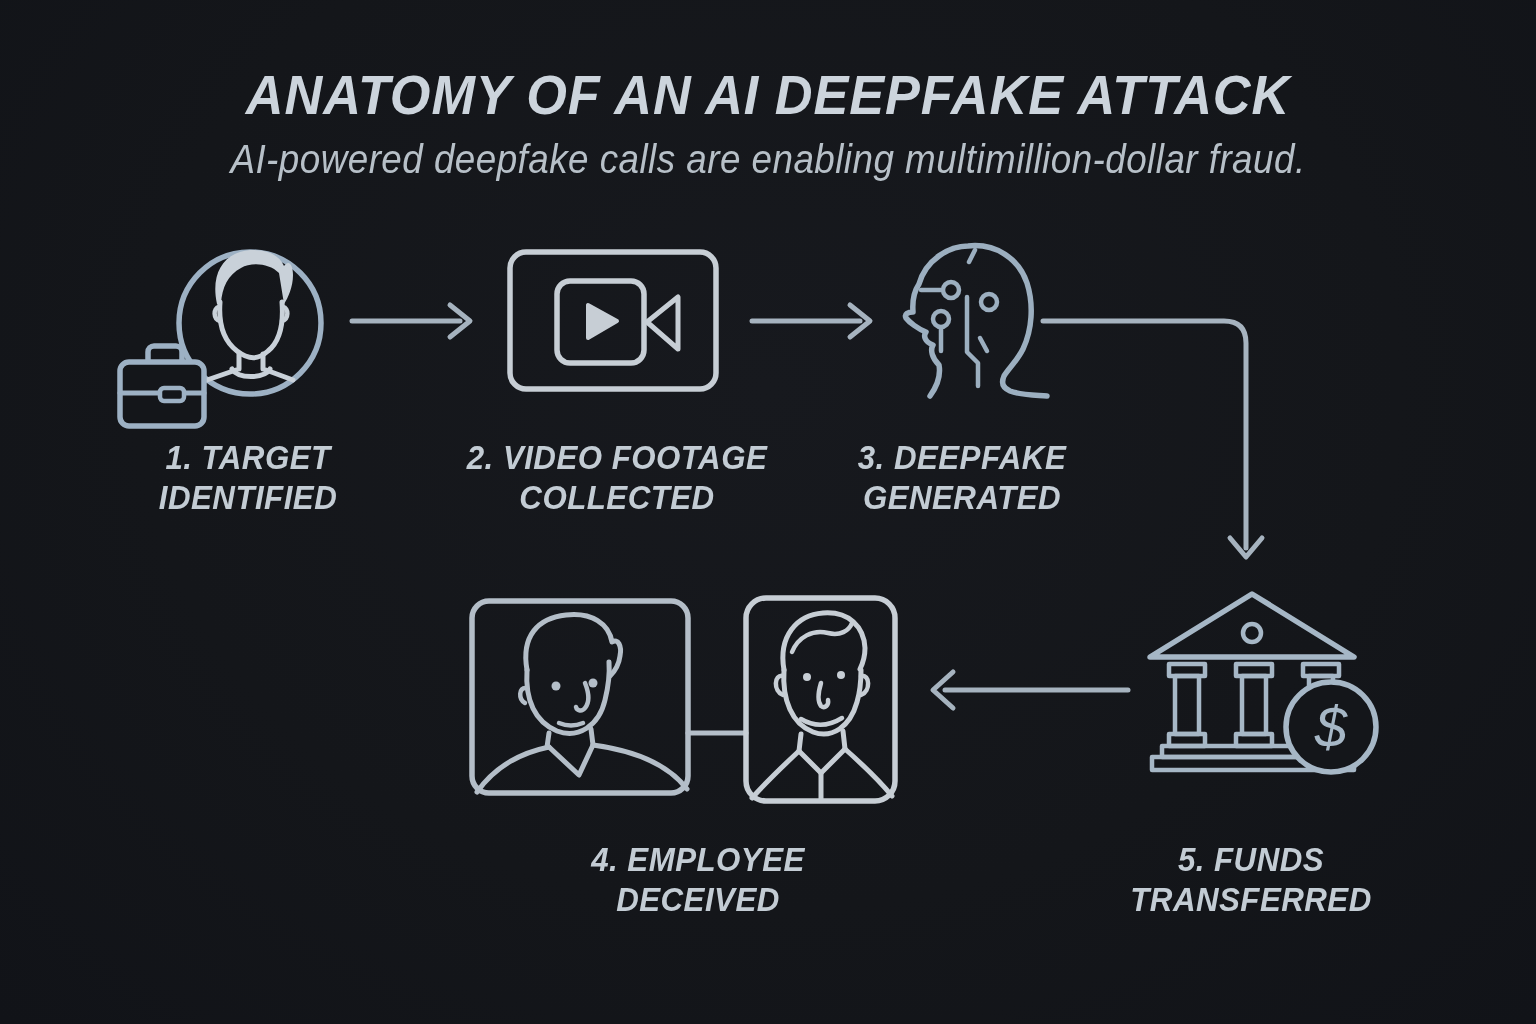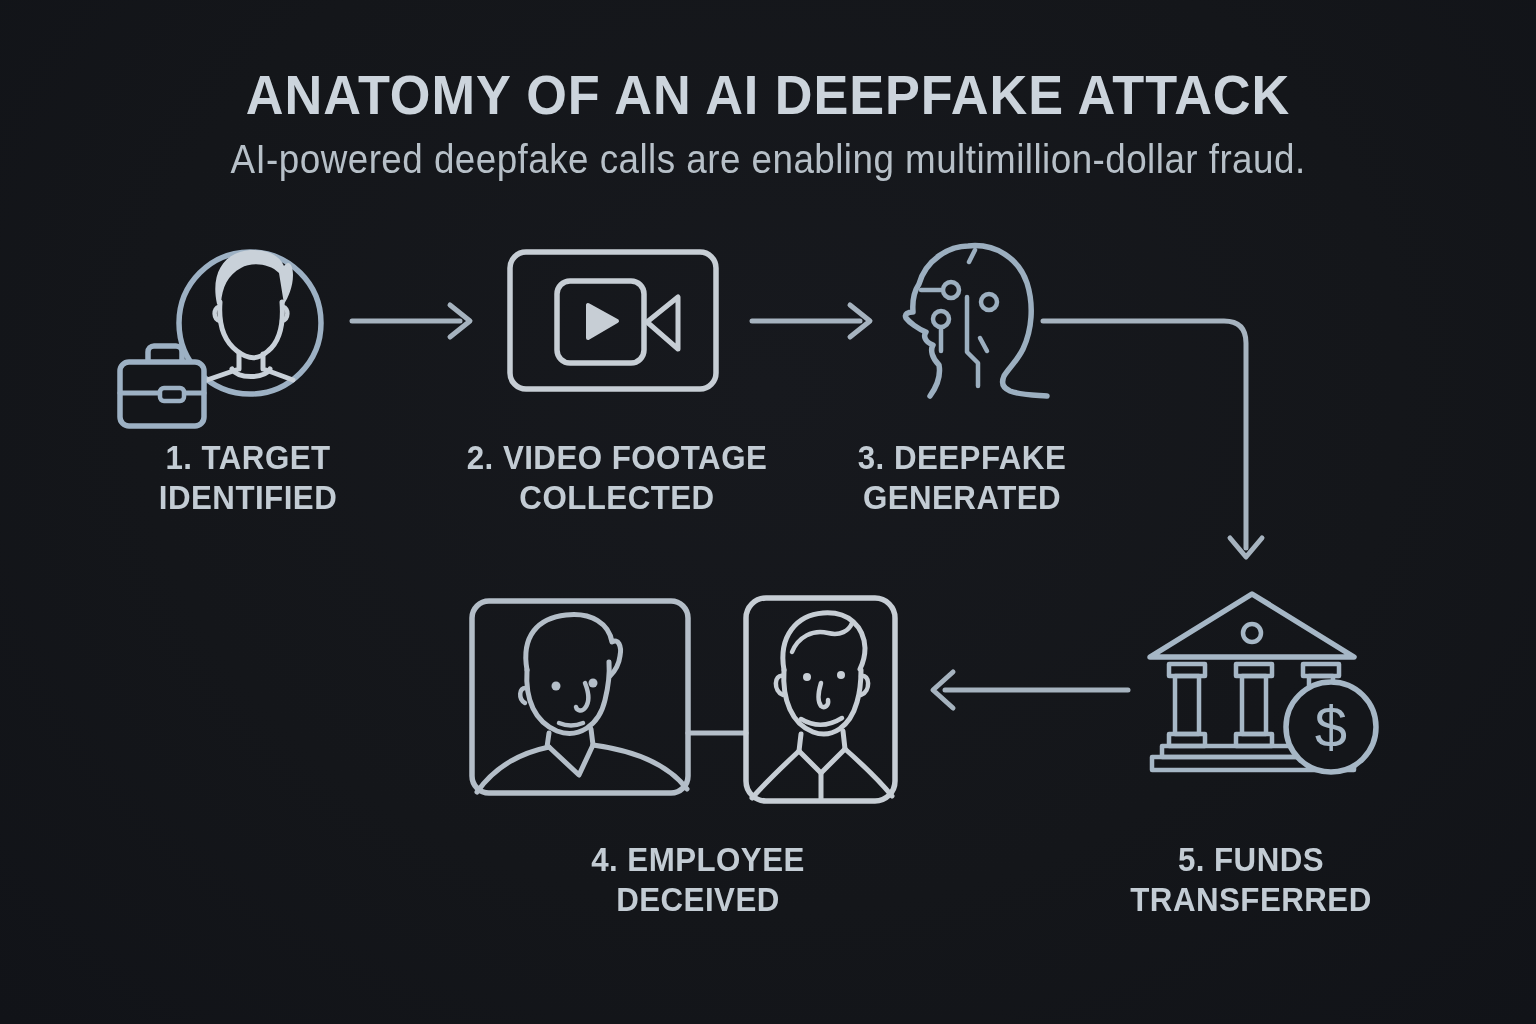--- a/index.html
+++ b/index.html
@@ -16,21 +16,21 @@
     --stroke-bank:#a6b7c6;
     --stroke-arrow:#a6b3bf;
   }
   html,body{margin:0;padding:0;}
   body{
     width:1536px;height:1024px;overflow:hidden;
     background:radial-gradient(ellipse at 50% 38%, #17191e 0%, var(--background) 58%, #111318 100%);
     font-family:"Liberation Sans", sans-serif;
     position:relative;
   }
-  .stage{position:absolute;inset:0;width:1536px;height:808px;}
+  .stage{position:absolute;inset:0;width:1536px;height:808px;font-style:italic;}
   .page-title{
     position:absolute;left:0;right:0;top:62px;
     text-align:center;font-size:55px;font-weight:700;letter-spacing:1px;
     color:var(--title-text);line-height:66px;
     transform:scaleX(0.95);transform-origin:center top;white-space:nowrap;
   }
   .page-subtitle{
     position:absolute;left:0;right:0;top:133px;
     text-align:center;font-size:40px;font-weight:400;letter-spacing:0.5px;
     color:var(--subtitle-text);line-height:52px;

